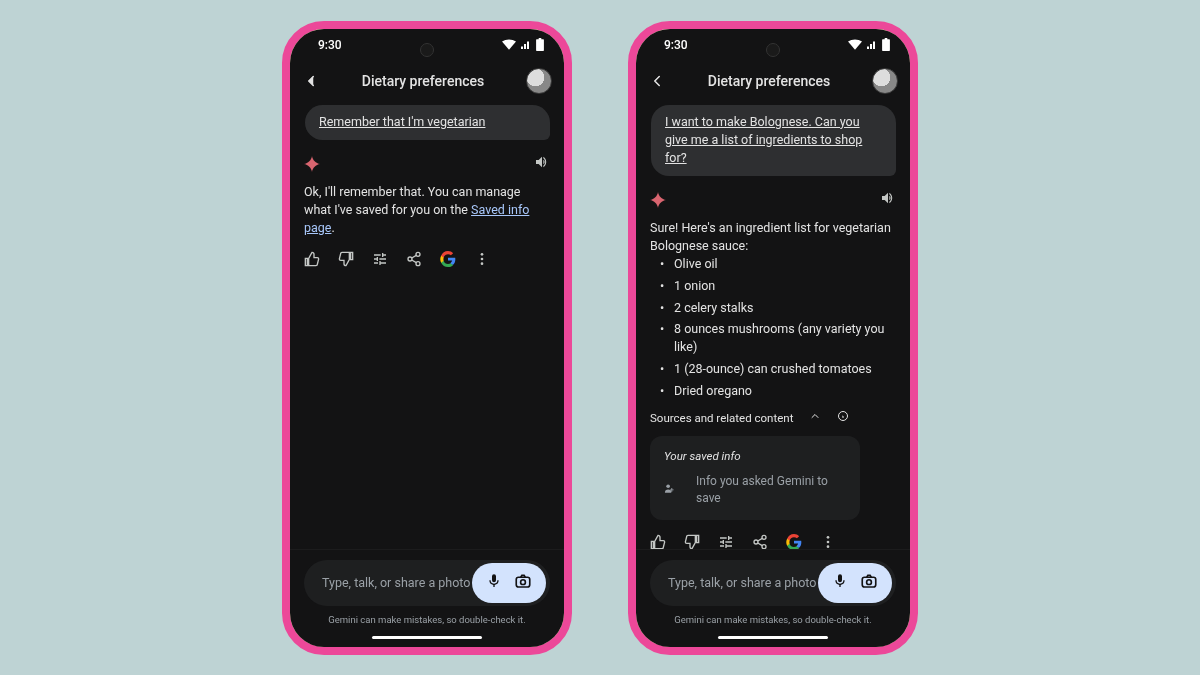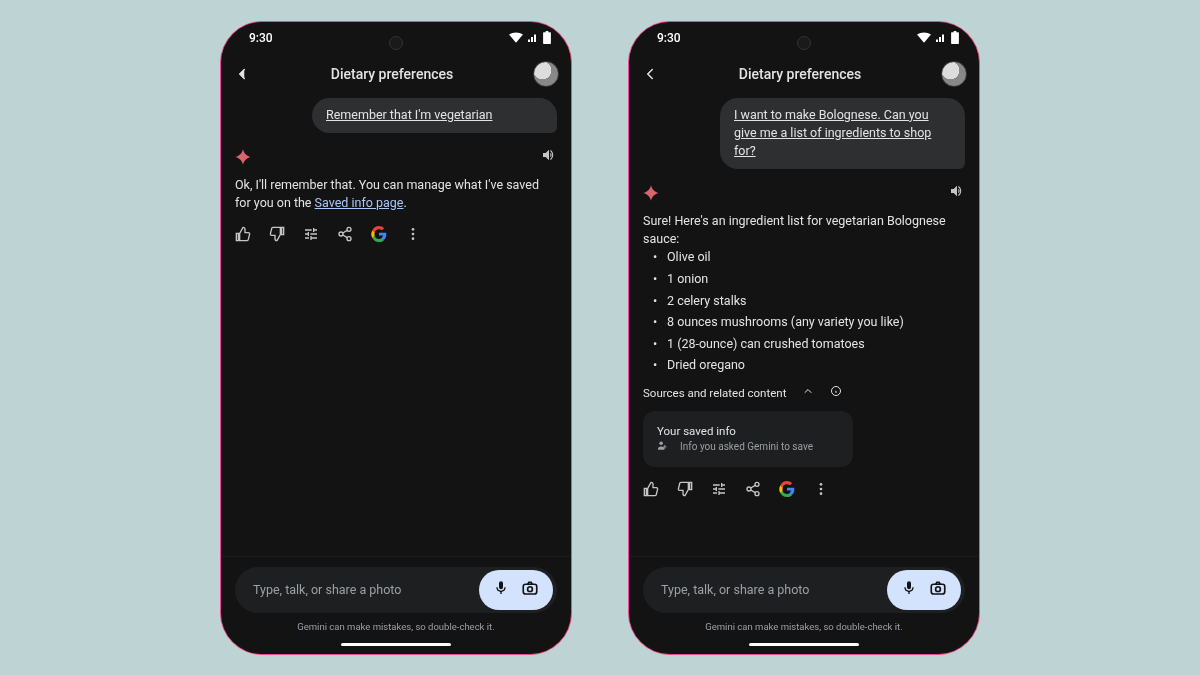--- a/index.html
+++ b/index.html
@@ -6,24 +6,24 @@
   body {
     width: 1200px; height: 675px;
     background: #bed3d4;
     display: flex;
     justify-content: center;
     align-items: center;
     gap: 56px;
     font-family: -apple-system, "Segoe UI", Roboto, Arial, sans-serif;
   }
   .phone {
-    width: 352px; height: 634px;
-    background: #c2410c;
+    width: 290px; height: 634px;
+    background: #fef9c3;
     border-radius: 42px;
-    border: 1px solid #ec4899;
+    border: 8px solid #ec4899;
     position: relative;
     overflow: hidden;
   }
   .phone::before {
     content: "";
     position: absolute;
     top: 14px; left: 50%;
     transform: translateX(-50%);
     width: 12px; height: 12px;
     background: #1a1a1a;
@@ -113,22 +113,22 @@
     font-size: 11.5px; color: #e3e3e3;
     margin: 10px 0 10px 0;
   }
   .saved-card {
     background: #1e1f20;
     border-radius: 12px;
     padding: 12px 14px 12px 14px;
     width: 210px;
     margin-bottom: 10px;
   }
-  .saved-card .card-title { font-size: 11.5px; color: #e3e3e3; margin-bottom: 0; }
-  .saved-card .card-sub { font-size: 10px; color: #9aa0a6; display: flex; align-items: center; gap: 12px; }
+  .saved-card .card-title { font-size: 11.5px; color: #e3e3e3; margin-bottom: 8px; font-style: italic; }
+  .saved-card .card-sub { font-size: 12px; color: #9aa0a6; display: flex; align-items: center; gap: 21px; }
 
   .actions {
     display: flex; align-items: center; gap: 18px;
     padding: 4px 0;
     color: #c4c7c5;
   }
   .actions > * { width: 16px; height: 16px; display:flex; align-items:center; justify-content:center; }
   .g-icon { width: 16px; height: 16px; }
   
   .bottom {

